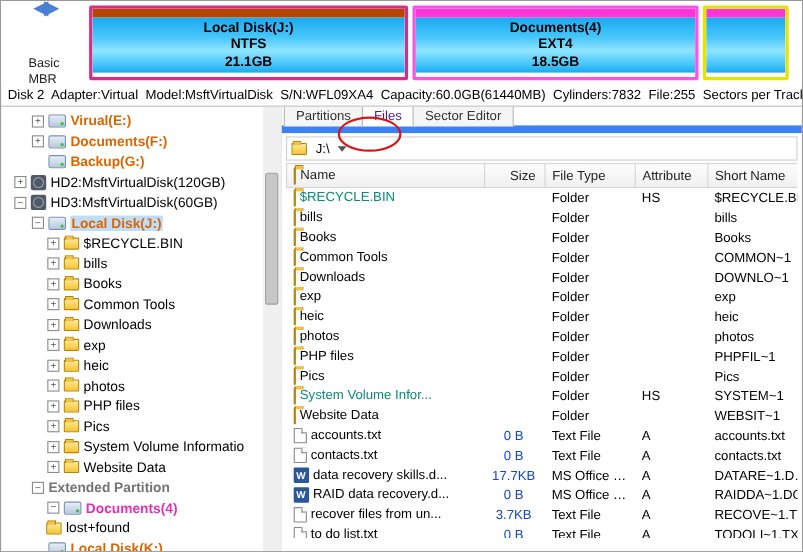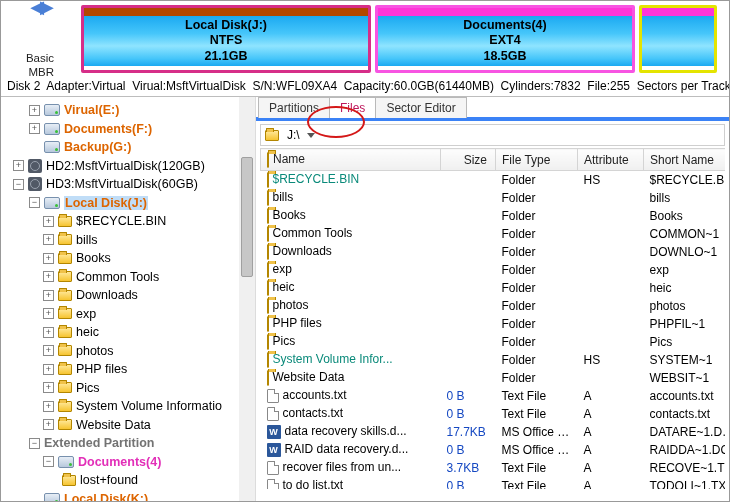--- a/index.html
+++ b/index.html
@@ -3,21 +3,21 @@
 <meta charset="utf-8">
 <style>
   * { box-sizing: border-box; }
   html, body { margin:0; padding:0; font-family: "Segoe UI", Tahoma, Arial, sans-serif; font-size:12px; color:#000; background:#fff; }
   #app { width:730px; height:502px; display:flex; flex-direction:column; overflow:hidden; border:1px solid #999; position:relative; }
 
   
   .top-strip { display:flex; align-items:stretch; height:76px; background:#fff; }
   .nav-col { width:78px; display:flex; flex-direction:column; align-items:center; justify-content:center; gap:2px; }
   .nav-arrows { font-size:18px; color:#4a7fd6; letter-spacing:-4px; line-height:1; }
-  .nav-label { font-size:11.5px; color:#222; text-align:right; line-height:1.2;margin-top:34px; }
+  .nav-label { font-size:11.5px; color:#222; text-align:left; line-height:1.2;margin-top:34px; }
 
   .part-blocks { flex:1; display:flex; gap:0; min-width:0; }
   .part-block { position:relative; margin:4px 2px; border-radius:2px; border:3px solid; flex-shrink:0; overflow:hidden; }
   .part-block .pb-top { height:8px; width:100%; }
   .part-block .pb-body { height:50px; width:100%;
     background: linear-gradient(180deg, #1ba9f1 0%, #46c6fa 35%, #8fe4ff 60%, #46c6fa 85%, #1ba9f1 100%);
     display:flex; flex-direction:column; align-items:center; justify-content:center; color:#000; font-weight:bold; font-size:12.5px; line-height:1.25;
   }
   .pb-body span { font-weight:bold; }
 
@@ -46,38 +46,38 @@
   .ico-drive::after{content:""; position:absolute; right:1px; bottom:1px; width:3px; height:3px; background:#3ac13a; border-radius:50%;}
   .ico-hdd { width:14px; height:14px; background:#515966; border-radius:2px; margin-right:4px; flex-shrink:0; position:relative;}
   .ico-hdd::after{content:""; position:absolute; left:2px; top:2px; right:2px; bottom:2px; border:1px solid #9aa2ae; border-radius:50%;}
   .ico-folder { width:14px; height:11px; background:linear-gradient(180deg,#ffe89a 0%, #f6c430 100%); border:1px solid #b38600; border-radius:1px; margin-right:4px; flex-shrink:0; position:relative;}
   .ico-folder::before{content:""; position:absolute; left:0;top:-3px;width:6px;height:3px; background:#f0c24a;border:1px solid #b38600;border-bottom:none;border-radius:1px 1px 0 0;}
   .lbl-orange { color:#dd6500; font-weight:bold; }
   .lbl-pink { color:#e22fb8; font-weight:bold; }
   .lbl-green { color:#737373; font-weight:bold; }
   .sel { background:#c0ddf7; padding:0 1px;}
   .ind1{padding-left:12px;} .ind2{padding-left:28px;} .ind3{padding-left:42px;}
-  .ind4{padding-left:46px;}
+  .ind4{padding-left:26px;}
 
   
   .right-pane { flex:1; display:flex; flex-direction:column; overflow:hidden; }
-  .tabs { height:24px; display:flex; align-items:flex-end; padding-left:2px; position:relative; border-bottom:4px solid #3b82f6;}
+  .tabs { height:24px; display:flex; align-items:flex-end; padding-left:2px; position:relative; border-bottom:7px solid #3b82f6;}
   .tab { padding:3px 10px 3px 10px; border:1px solid #b9b9b9; border-bottom:none; background:#f5f5f5; margin-right:-1px; font-size:12px; color:#333; position:relative; top:1px; }
-  .tab.active { background:#fff; z-index:2; font-weight:normal; color:#be185d; }
+  .tab.active { background:#fff; z-index:2; font-weight:normal; color:#4c1d95; }
   .circle { position:absolute; left:306px; top:105px; width:58px; height:32px; border:2px solid #d41818; border-radius:50%/50%; pointer-events:none; z-index:20; }
 
   .pathbar { height:22px; border:1px solid #cfcfcf; margin:3px 4px 2px 4px; display:flex; align-items:center; padding:0 4px; gap:4px; background:#fff;}
 
   
   .ft-wrap { flex:1; position:relative; margin:0 4px 12px 4px; overflow:hidden; }
   .ft { width:100%; border-collapse:collapse; table-layout:fixed; }
   .ft th { text-align:left; font-weight:normal; font-size:12px; height:22px; background:linear-gradient(180deg,#fdfdfd 0%,#efefef 100%); border:1px solid #d4d4d4; padding:0 6px; color:#222;}
   .ft th.size { text-align:right; padding-right:8px;}
   .ft td { font-size:12px; height:18px; padding:0 6px; border-bottom:1px solid transparent; white-space:nowrap; overflow:hidden; text-overflow:ellipsis; }
-  .ft td.size { text-align:left; color:#1548c2; padding-right:8px;}
+  .ft td.size { text-align:center; color:#1548c2; padding-right:8px;}
   .ft td.name .ico-folder, .ft td.name .ico-file, .ft td.name .ico-word { vertical-align:middle; margin-right:4px;}
   .ico-file { width:12px; height:14px; background:#fff; border:1px solid #888; display:inline-block; position:relative; border-radius:1px;}
   .ico-file::after{content:"";position:absolute;right:-1px;top:-1px;width:4px;height:4px;background:#fff;border-left:1px solid #888;border-bottom:1px solid #888;}
   .ico-word { width:14px; height:14px; background:#2b579a; color:#fff; font-size:9px; font-weight:bold; display:inline-flex; align-items:center; justify-content:center; border-radius:1px;}
   .teal { color:#0a8a7a; }
   .hd-n{width:180px;} .hd-s{width:55px;} .hd-ft{width:82px;} .hd-a{width:66px;} .hd-sn{width:102px;}
 
   .tri { display:inline-block; width:0; height:0; border-left:4px solid transparent; border-right:4px solid transparent; border-top:5px solid #555; margin-left:3px; vertical-align:middle;}
 </style>
 </head>
@@ -111,21 +111,21 @@
       <div class="part-block pb3">
         <div class="pb-top"></div>
         <div class="pb-body"></div>
       </div>
     </div>
   </div>
 
   <div class="disk-info">
     <span>Disk 2</span>&nbsp;
     <span>Adapter:Virtual</span>&nbsp;
-    <span>Virual:MsftVirtualDisk</span>&nbsp;
+    <span>Model:MsftVirtualDisk</span>&nbsp;
     <span>S/N:WFL09XA4</span>&nbsp;
     <span>Capacity:60.0GB(61440MB)</span>&nbsp;
     <span>Cylinders:7832</span>&nbsp;
     <span>File:255</span>&nbsp;
     <span>Sectors per Track:63</span>
   </div>
 
   <div class="main">
 
     <div class="tree-pane">

